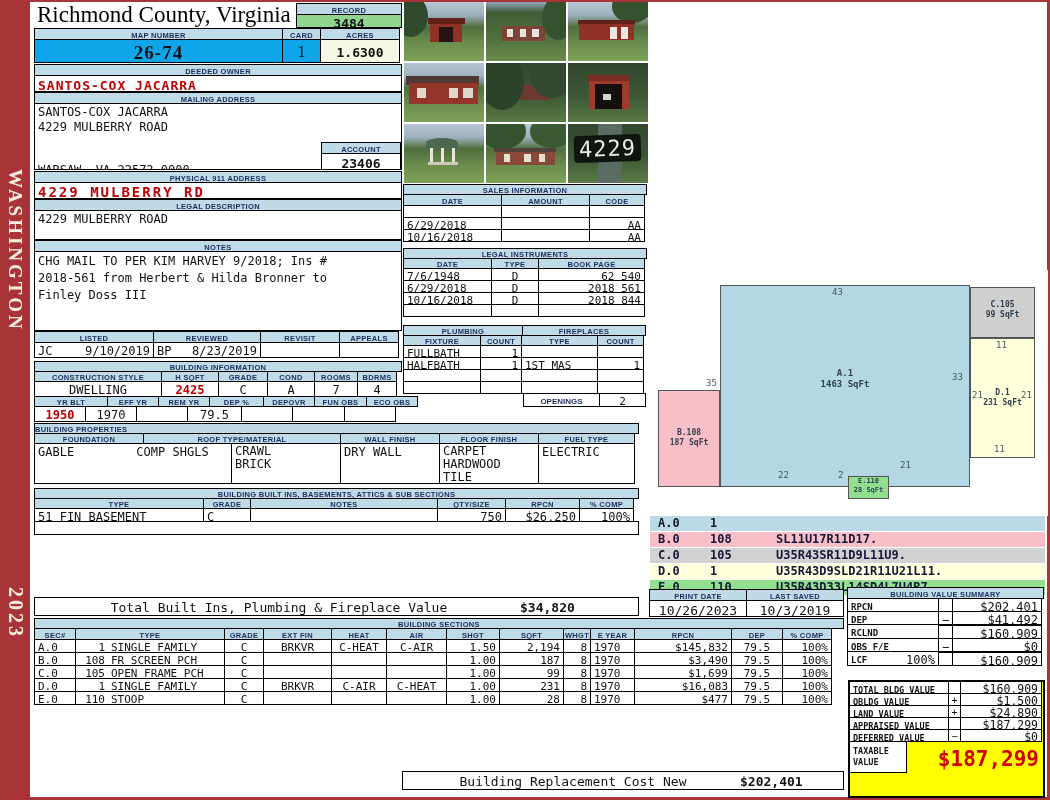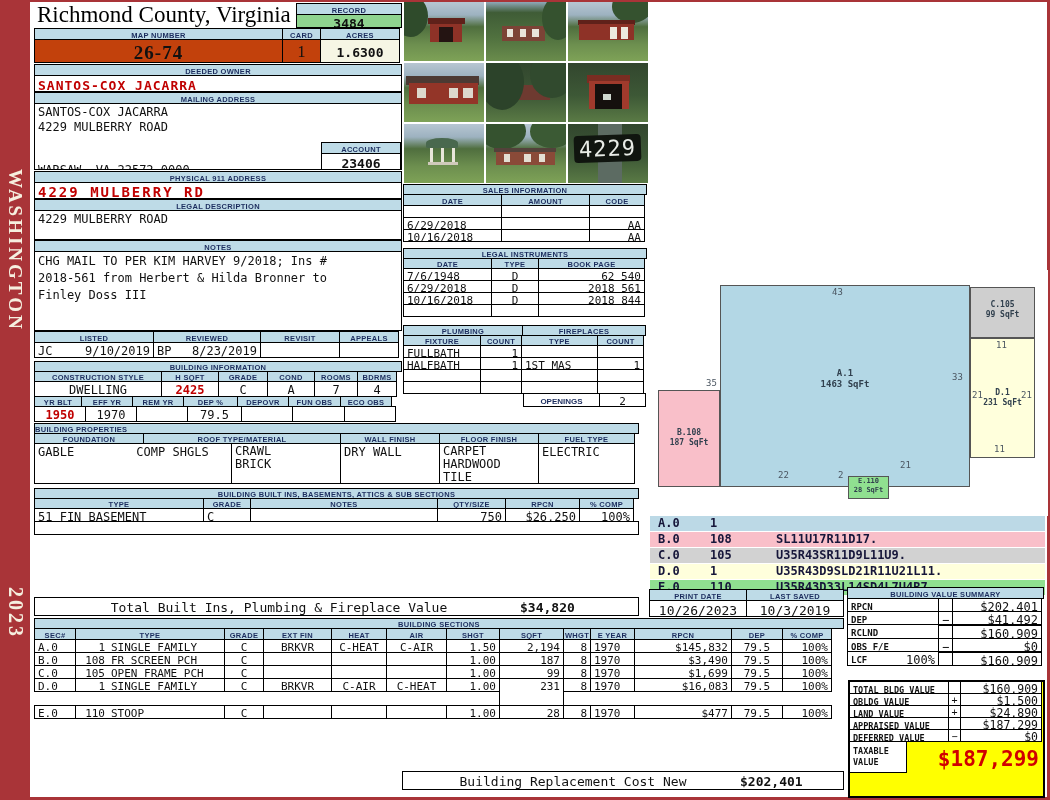--- a/index.html
+++ b/index.html
@@ -13,21 +13,21 @@
   
   .t{position:absolute}
   .r{display:flex}
   .h{background:#bedbe7;border:1px solid #000;margin:-1px 0 0 -1px;box-sizing:border-box;
      font:bold 7.5px "Liberation Sans",sans-serif;color:#1c2d5e;text-align:center;
      padding-top:2px;height:12px;letter-spacing:.3px;white-space:nowrap;overflow:hidden}
   .c{background:#fff;border:1px solid #000;margin:-1px 0 0 -1px;box-sizing:border-box;
      font:12px "DejaVu Sans Mono",monospace;color:#111;padding:1px 3px 0 3px;
      white-space:nowrap;overflow:hidden}
   .bd{font-weight:bold}.rt{color:#c00000}.ctr{text-align:center}.rgt{text-align:right}
-  .yel{background:#c2410c}.grn{background:#8fd48f}.ivo{background:#f6f6e4}
+  .yel{background:#0ea5e9}.grn{background:#8fd48f}.ivo{background:#f6f6e4}
   .s11{font-size:11px}.s13{font-size:13px}
   .ln{display:block;line-height:13px}
   
   #sketch{position:absolute;left:650px;top:270px;width:398px;height:246px;background:#fff}
   .ar{position:absolute;border:1px solid #555;box-sizing:border-box}
   .albl{position:absolute;font:bold 9px "DejaVu Sans Mono",monospace;color:#31404e;
         text-align:center;line-height:11px;white-space:nowrap}
   .dim{position:absolute;font:9px "DejaVu Sans Mono",monospace;color:#4a5560}
   
   .lgr{display:flex;height:15px;border-bottom:1px solid #fff;
@@ -150,21 +150,21 @@
     </div>
     <div class="r">
       <div class="c ctr" style="width:128px;height:16px">DWELLING</div>
       <div class="c ctr bd rt" style="width:58px;height:16px">2425</div>
       <div class="c ctr" style="width:50px;height:16px">C</div>
       <div class="c ctr" style="width:48px;height:16px">A</div>
       <div class="c ctr" style="width:44px;height:16px">7</div>
       <div class="c ctr" style="width:40px;height:16px">4</div>
     </div>
     <div class="r">
-      <div class="h" style="width:48px;height:11px;padding-top:1px">YR BLT</div>
+      <div class="h" style="width:74px;height:11px;padding-top:1px">YR BLT</div>
       <div class="h" style="width:52px;height:11px;padding-top:1px">EFF YR</div>
       <div class="h" style="width:52px;height:11px;padding-top:1px">REM YR</div>
       <div class="h" style="width:55px;height:11px;padding-top:1px">DEP %</div>
       <div class="h" style="width:52px;height:11px;padding-top:1px">DEPOVR</div>
       <div class="h" style="width:53px;height:11px;padding-top:1px">FUN OBS</div>
       <div class="h" style="width:52px;height:11px;padding-top:1px">ECO OBS</div>
     </div>
     <div class="r">
       <div class="c ctr bd rt" style="width:52px;height:16px">1950</div>
       <div class="c ctr" style="width:52px;height:16px">1970</div>
@@ -532,21 +532,21 @@
       <div class="c s11" style="width:42px;height:14px">D.0</div>
       <div class="c s11" style="width:150px;height:14px;display:flex">
           <span style="width:26px;text-align:right;margin-right:6px">1</span>
           <span>SINGLE FAMILY</span>
         </div>
       <div class="c s11 ctr" style="width:40px;height:14px">C</div>
       <div class="c s11 ctr" style="width:69px;height:14px">BRKVR</div>
       <div class="c s11 ctr" style="width:56px;height:14px">C-AIR</div>
       <div class="c s11 ctr" style="width:61px;height:14px">C-HEAT</div>
       <div class="c s11 rgt" style="width:54px;height:14px">1.00</div>
-      <div class="c s11 rgt" style="width:65px;height:28px">231</div>
+      <div class="c s11 rgt" style="width:65px;height:14px">231</div>
       <div class="c s11 rgt" style="width:28px;height:14px">8</div>
       <div class="c s11" style="width:45px;height:14px">1970</div>
       <div class="c s11 rgt" style="width:98px;height:14px">$16,083</div>
       <div class="c s11 ctr" style="width:52px;height:14px">79.5</div>
       <div class="c s11 rgt" style="width:50px;height:14px">100%</div>
     </div>
     <div class="r">
       <div class="c s11" style="width:42px;height:14px">E.0</div>
       <div class="c s11" style="width:150px;height:14px;display:flex">
           <span style="width:26px;text-align:right;margin-right:6px">110</span>

